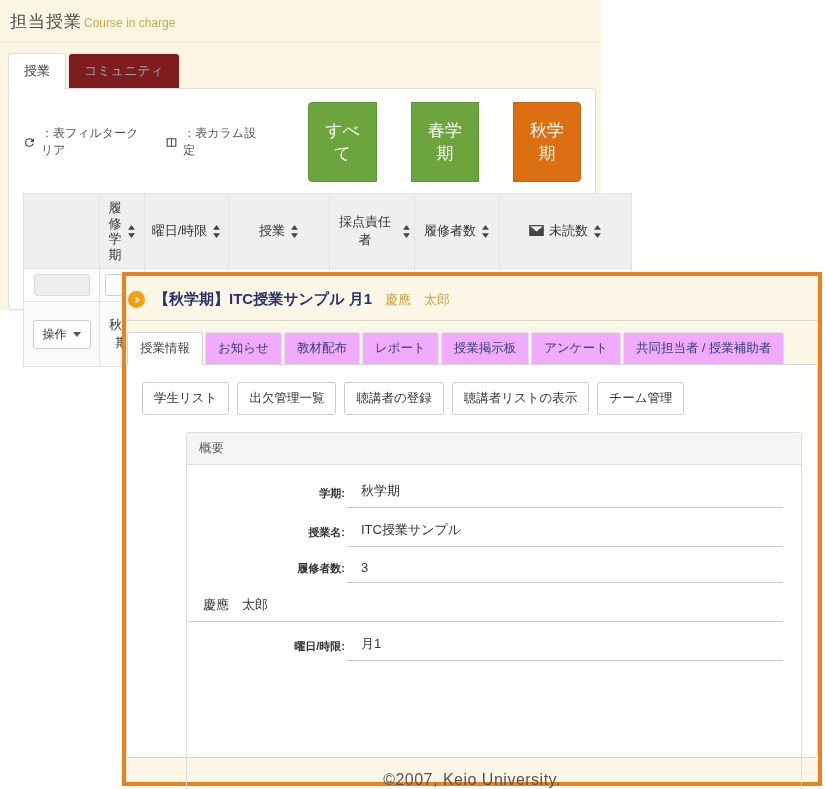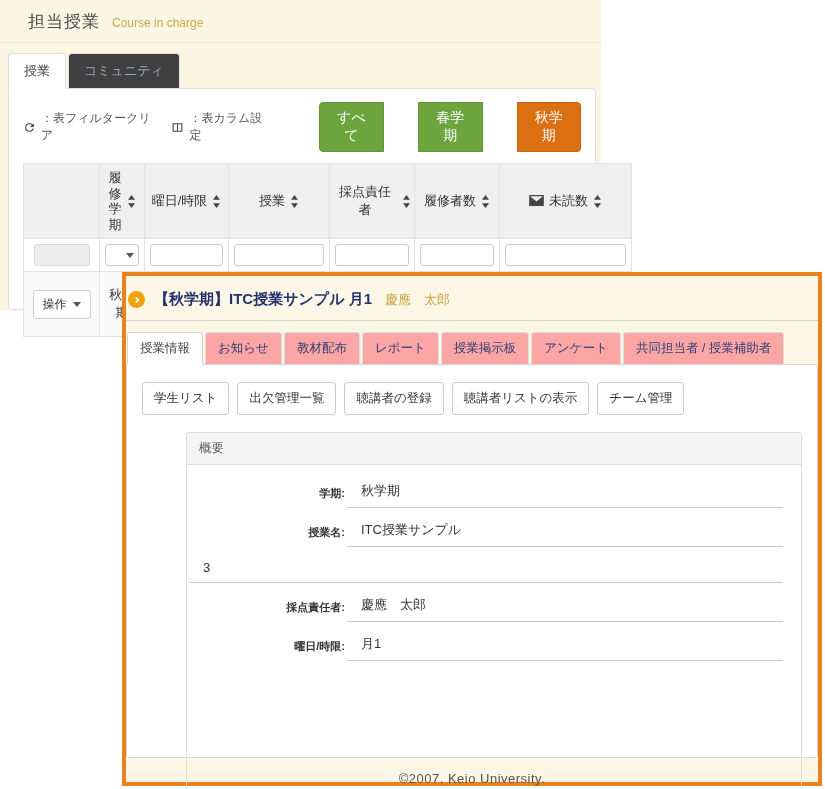--- a/index.html
+++ b/index.html
@@ -2,36 +2,36 @@
 <html><head>
 <meta charset="utf-8">
 <style>
   * { margin:0; padding:0; box-sizing:border-box; }
   html,body { background:#fff; }
   body { font-family:"Liberation Sans","DejaVu Sans",sans-serif; color:#333; }
   .stage { position:relative; width:825px; height:789px; background:#fff; overflow:hidden; }
 
   
   .main-area { position:absolute; left:0; top:0; width:601px; height:311px; background:#FBF5E4; }
-  .page-header { padding:10px 12px 0 10px; display:flex; align-items:baseline; gap:12px;margin-left:18px; }
+  .page-header { padding:10px 12px 0 10px; display:flex; align-items:baseline; gap:2px; }
   .page-title { font-size:17px; color:#4a4a4a; letter-spacing:1px; }
   .page-subtitle { font-size:12px; color:#CBA94A; }
   .page-rule { border:none; border-top:1px solid #EFE7D0; margin:9px 0 0; }
 
   .main-tabs { display:flex; margin:10px 0 0 8px; position:relative; z-index:2; }
   .mtab { font-size:13px; padding:8px 15px; border-radius:4px 4px 0 0; cursor:default; }
   .mtab.active { background:#fff; border:1px solid #DDDDDD; border-bottom:1px solid #fff; color:#444; margin-bottom:-1px; }
-  .mtab.inactive { background:#404040; border:1px solid #E3E6E9; border-bottom:none; color:#93A7B9; margin-left:2px; }
+  .mtab.inactive { background:#7f1d1d; border:1px solid #E3E6E9; border-bottom:none; color:#93A7B9; margin-left:2px; }
 
   .card { position:relative; margin:0 5px 0 8px; background:#fff; border:1px solid #DDDDDD; border-radius:0 4px 4px 4px; width:588px; height:222px; }
   .toolbar { display:flex; align-items:center; padding:13px 14px 11px; font-size:12px; color:#555; }
   .tool { display:inline-flex; align-items:center; gap:5px; margin-right:16px; }
   .tool svg { display:block; }
   .btn-group { margin-left:auto; display:flex; }
-  .seg { font-size:14px; color:#fff; padding:6px 13px; border:1px solid transparent; cursor:pointer; font-family:inherit;margin-left:34px; }
+  .seg { font-size:17px; color:#fff; padding:16px 13px; border:1px solid transparent; cursor:pointer; font-family:inherit;margin-left:34px; }
   .seg.green { background:#6CA53D; border-color:#619634; }
   .seg.orange { background:#DC6F12; border-color:#C4640F; }
   .seg:first-child { border-radius:4px 0 0 4px; }
   .seg:last-child { border-radius:0 4px 4px 0; }
 
   table.course-table { border-collapse:collapse; margin:0 14px; width:609px; font-size:13px; background:#fff; }
   .course-table th, .course-table td { border:1px solid #E2E2E2; text-align:center; vertical-align:middle; }
   .course-table th { background:#EFEFEF; font-weight:normal; color:#333; padding:6px 3px; height:64px; }
   .th-inner { display:inline-flex; align-items:center; justify-content:center; gap:5px; }
   .vtext { display:inline-block; width:1em; word-break:break-all; line-height:1.2; }
@@ -46,32 +46,32 @@
   .hl-box { display:inline-block; border:3px solid #E8921F; padding:2px 6px; }
 
   
   .overlay { position:absolute; left:122px; top:272px; width:700px; height:514px; border:4px solid #E8811E; background:#FCF6E6; padding:8px 0; z-index:10; }
   .ov-header { display:flex; align-items:center; gap:9px; padding:6px 2px 4px; }
   .ov-icon { width:17px; height:17px; min-width:17px; border-radius:50%; background:#F0A10C; display:inline-flex; align-items:center; justify-content:center; }
   .ov-title { font-size:15px; font-weight:bold; color:#25316E; }
   .ov-instructor { font-size:13px; color:#C8A53E; margin-left:4px; }
   .ov-rule { border:none; border-top:1px solid #D9D4C6; margin:7px 0 11px; }
   .ov-tabs { display:flex; position:relative; z-index:2; padding-left:1px; }
-  .ovtab { font-size:12.5px; padding:7px 12px; margin-right:2px; border-radius:3px 3px 0 0; background:#fca5a5; color:#323F74; border:1px solid #DFDFDF; border-bottom:none; cursor:default; white-space:nowrap; }
+  .ovtab { font-size:12.5px; padding:7px 12px; margin-right:2px; border-radius:3px 3px 0 0; background:#f0abfc; color:#323F74; border:1px solid #DFDFDF; border-bottom:none; cursor:default; white-space:nowrap; }
   .ovtab.active { background:#fff; color:#444; border-color:#D5D5D5; margin-bottom:-1px; border-bottom:1px solid #fff; }
   .ov-card { background:#fff; border:1px solid #D5D5D5; border-radius:0 3px 3px 3px; height:394px; padding:17px 15px; }
   .ov-actions { display:flex; gap:8px; }
   .ov-actions button { background:#fff; border:1px solid #CCCCCC; border-radius:3px; padding:7px 11px; font-size:12.5px; color:#333; font-family:inherit; cursor:pointer; white-space:nowrap; }
   .panel { margin-top:17px; border:1px solid #DDDDDD; border-radius:3px; height:371px;margin-left:44px; }
   .panel-header { background:#F5F5F5; border-bottom:1px solid #DDDDDD; border-radius:3px 3px 0 0; padding:7px 12px; font-size:12.5px; color:#555; }
   .panel-body { padding:4px 18px 10px 0; background:#fff; }
   .field-row { display:flex; align-items:flex-end; margin-top:13px; }
   .field-label { width:158px; min-width:158px; text-align:right; font-size:11px; font-weight:bold; color:#333; padding-bottom:7px; }
   .field-value { flex:1; border-bottom:1px solid #C9C9C9; padding:0 0 7px 14px; font-size:13px; color:#333; margin-left:2px; }
-  .ov-footer { text-align:center; font-size:13px; color:#555; padding-top:13px; letter-spacing:.5px; }
+  .ov-footer { text-align:center; font-size:16px; color:#555; padding-top:13px; letter-spacing:.5px; }
 </style>
 </head>
 <body>
 
 <div class="stage">
 
   <div class="main-area">
     <div class="page-header">
       <span class="page-title">担当授業</span>
       <span class="page-subtitle">Course in charge</span>
@@ -254,24 +254,24 @@
         <div class="panel-body">
           <div class="field-row">
             <span class="field-label">学期:</span>
             <span class="field-value">秋学期</span>
           </div>
           <div class="field-row">
             <span class="field-label">授業名:</span>
             <span class="field-value">ITC授業サンプル</span>
           </div>
           <div class="field-row">
+            <span class="field-label">履修者数:</span>
             <span class="field-value">3</span>
           </div>
           <div class="field-row">
-            <span class="field-label">採点責任者:</span>
             <span class="field-value">慶應　太郎</span>
           </div>
           <div class="field-row">
             <span class="field-label">曜日/時限:</span>
             <span class="field-value">月1</span>
           </div>
         </div>
       </div>
     </div>
 

